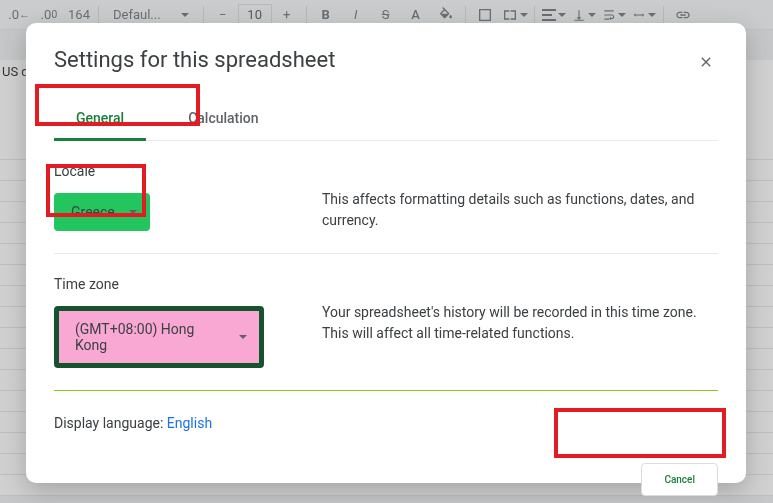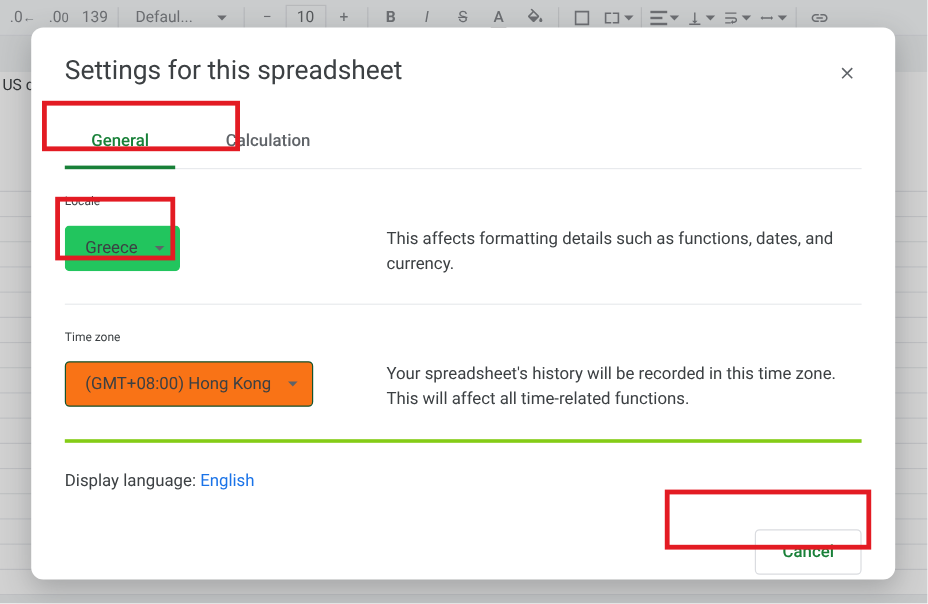--- a/index.html
+++ b/index.html
@@ -175,68 +175,68 @@
       padding: 22px 0 22px 0;
     }
     .section + .section {
       border-top: 1px solid #e8eaed;
     }
     .left-col {
       width: 210px;
       flex-shrink: 0;
     }
     .field-label {
-      font-size: 10px;
+      font-size: 14px;
       color: #3c4043;
       margin-bottom: 14px;
     }
     .pseudo-select {
       display: inline-flex;
       align-items: center;
       gap: 14px;
       padding: 10px 12px 10px 16px;
       background: #22c55e;
       border: 1px solid transparent;
       border-radius: 4px;
       font-size: 14px;
       color: #3c4043;
       cursor: pointer;
     }
     .pseudo-select.wide {
-      background: #f97316;
-      border: 1px solid #14532d;
+      background: #f9a8d4;
+      border: 5px solid #14532d;
     }
     .desc {
       font-size: 14px;
       color: #3c4043;
       line-height: 1.5;
       padding-top: 26px;
       margin-left: 28px;
     }
     .display-lang {
       padding: 24px 0;
-      border-top: 3px solid #84cc16;
+      border-top: 1px solid #84cc16;
       font-size: 14px;
       color: #3c4043;
     }
     .display-lang a {
       color: #1a73e8;
       text-decoration: none;
     }
     .footer {
       margin-top: auto;
       display: flex;
       justify-content: flex-end;
       gap: 16px;
       padding-top: 8px;
     }
     .btn {
       padding: 10px 22px;
       border-radius: 4px;
-      font-size: 14px;
+      font-size: 10px;
       font-weight: 500;
       cursor: pointer;
       border: none;
     }
     .btn-cancel {
       background: #fff;
       color: #188038;
       border: 1px solid #dadce0;
     }
     .btn-save {
@@ -251,21 +251,21 @@
     .hl1 { top: 84px; left: 35px; width: 165px; height: 42px; }
     .hl2 { top: 164px; left: 46px; width: 100px; height: 53px; }
     .hl3 { top: 408px; left: 554px; width: 172px; height: 50px; }
   </style>
 </head>
 <body>
 
 <div class="toolbar-bg">
   <div class="tbtn">.0<sub>←</sub></div>
   <div class="tbtn">.0<sub>0</sub></div>
-  <div class="tbtn">139</div>
+  <div class="tbtn">164</div>
   <div class="sep"></div>
   <div class="dropdown">
     <span>Defaul...</span>
     <span class="tri"></span>
   </div>
   <div class="sep"></div>
   <div class="fontsize-group">
     <div class="tbtn">−</div>
     <div class="fontsize-box">10</div>
     <div class="tbtn">+</div>

